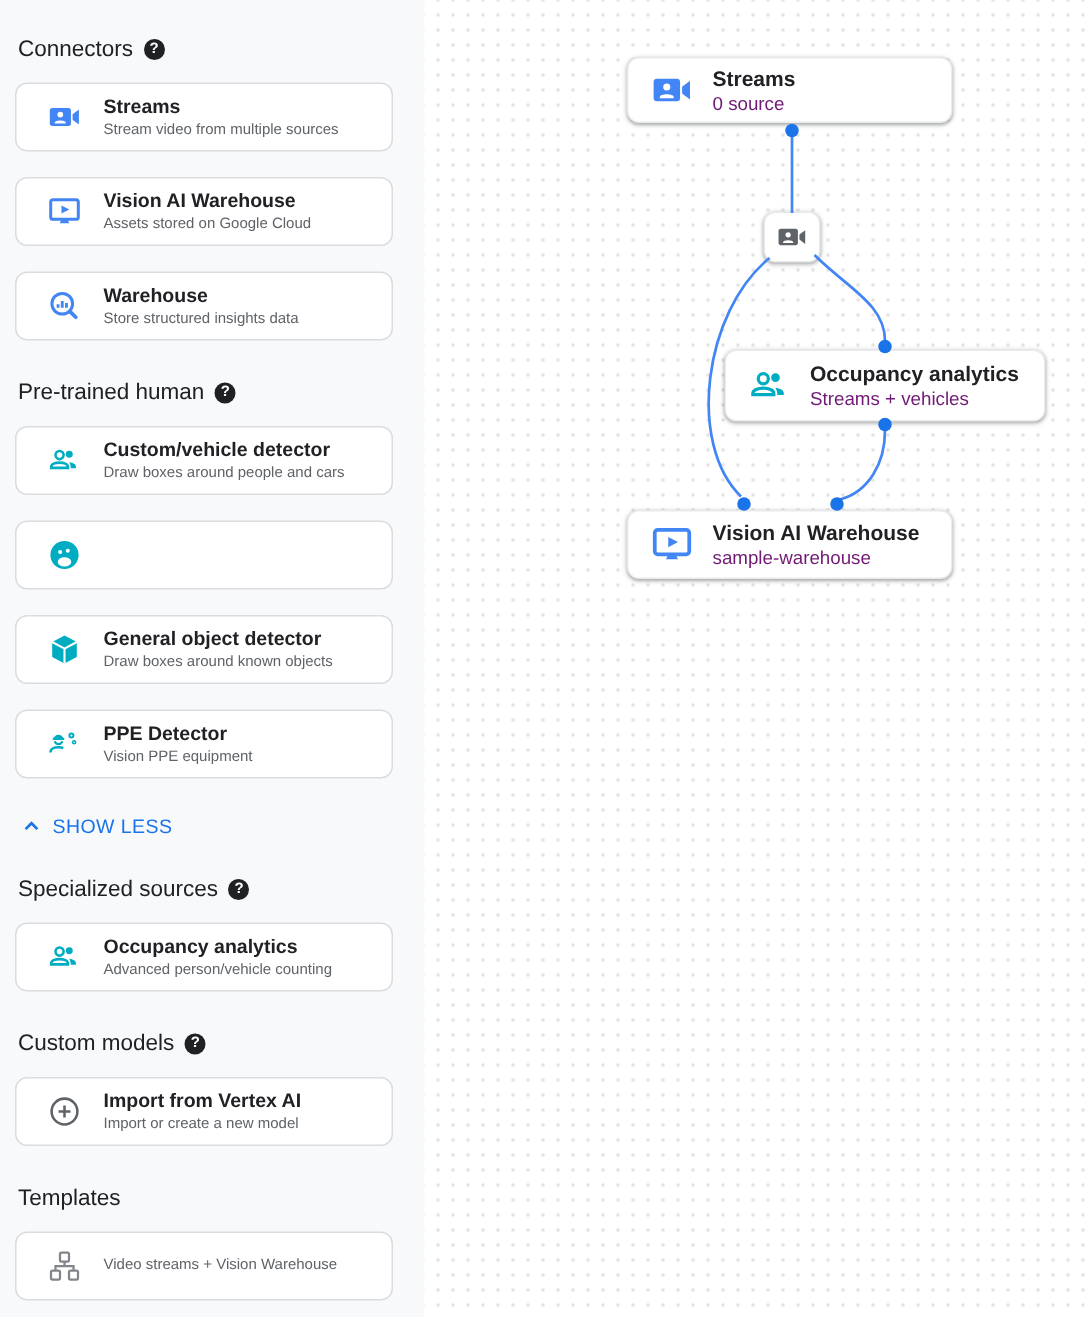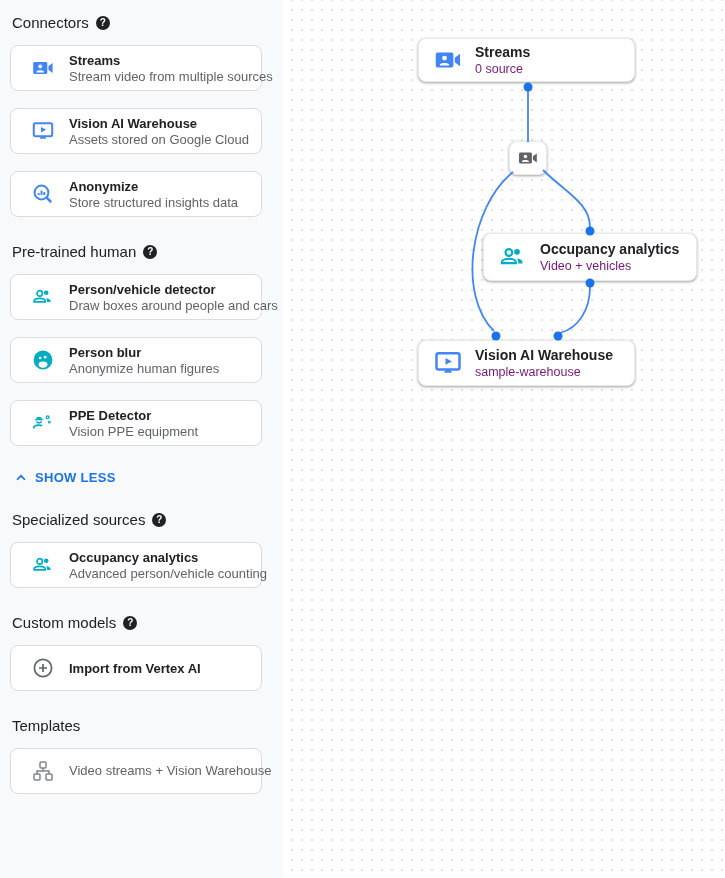--- a/index.html
+++ b/index.html
@@ -9,47 +9,47 @@
 
   
   .sidebar {
     position:absolute; left:0; top:0; width:283px; height:878px;
     background:#f8f9fa; padding:12px 21px 12px 10px; overflow:hidden;
   }
   .section-header {
     display:flex; align-items:center; gap:7px;
     margin:26px 2px 14px 2px;
   }
-  .section-header.first { margin-top:2px; }
+  .section-header.first { margin-top:12px; }
   .section-title { font-size:15px; color:#202124; }
   .help-icon {
     width:14px; height:14px; border-radius:50%; background:#202124; color:#fff;
     font-size:10px; font-weight:bold; line-height:14px; text-align:center;
     display:inline-block; cursor:pointer; flex:0 0 auto;
   }
   .card {
     display:flex; align-items:center; height:46px; background:#fff;
     border:1px solid #dadce0; border-radius:8px; padding:0 12px 0 20px;
     cursor:grab;
   }
   .card + .card { margin-top:17px; }
   .card .icon { width:24px; height:24px; flex:0 0 auto; margin-right:14px; display:flex; align-items:center; justify-content:center; }
   .card .icon svg { width:24px; height:24px; }
   .card-text { min-width:0; }
   .card-title { font-size:13px; font-weight:bold; color:#202124; line-height:17px; }
-  .card-subtitle { font-size:13px; color:#5f6368; line-height:16px; white-space:nowrap; }
+  .card-subtitle { font-size:10px; color:#5f6368; line-height:16px; white-space:nowrap; }
 
   .blue  { color:var(--accent-blue,#4285f4); }
   .teal  { color:var(--teal,#00acc1); }
   .gray  { color:var(--gray-icon,#5f6368); }
   .gray2 { color:#80868b; }
 
   .show-less {
     display:flex; align-items:flex-end; gap:7px; background:none; border:none;
-    color:var(--link-blue,#1a73e8); font-family:inherit; font-size:13px; font-weight:bold;
+    color:var(--link-blue,#1a73e8); font-family:inherit; font-size:13px; font-weight:normal;
     letter-spacing:.3px; margin:24px 16px 0 4px; cursor:pointer;
   }
   .show-less svg { width:14px; height:14px; }
 
   
   .canvas {
     position:absolute; left:283px; top:0; width:442px; height:878px;
     background-color:#fff;
     background-image:radial-gradient(circle, #e5e3e0 1.2px, transparent 1.4px);
     background-size:10px 10px; background-position:4px 5px;
@@ -120,60 +120,68 @@
 
     <div class="card">
       <span class="icon blue">
         <svg viewBox="0 0 24 24" fill="none" stroke="currentColor">
             <circle cx="10.5" cy="10.5" r="6.9" stroke-width="2"></circle>
             <path d="M7.7 10.9v2.2M10.5 8.6v4.5M13.3 10v3.1" stroke-width="1.9"></path>
             <path d="M15.9 15.9l3.6 3.6" stroke-width="2.5" stroke-linecap="round"></path>
           </svg>
       </span>
       <div class="card-text">
-        <div class="card-title">Anonymize</div>
+        <div class="card-title">Warehouse</div>
         <div class="card-subtitle">Store structured insights data</div>
       </div>
     </div>
 
     <div class="section-header">
       <span class="section-title">Pre-trained human</span>
       <span class="help-icon">?</span>
     </div>
 
     <div class="card">
       <span class="icon teal">
         <svg viewBox="0 0 24 24" fill="none" stroke="currentColor">
             <circle cx="15.2" cy="7.8" r="2.3" fill="currentColor" stroke="none"></circle>
             <path d="M15.1 13.2c2.7.3 4.5 1.4 4.5 2.8v1.1h-3.4c0-1.5-.4-2.8-1.1-3.9z" fill="currentColor" stroke="none"></path>
             <circle cx="8.7" cy="8.4" r="2.7" stroke-width="1.7"></circle>
             <path d="M3.1 16.9v-.6c0-1.9 2.8-2.9 5.6-2.9s5.6 1 5.6 2.9v.6z" stroke-width="1.7"></path>
           </svg>
       </span>
       <div class="card-text">
-        <div class="card-title">Person/vehicle detector</div>
+        <div class="card-title">Custom/vehicle detector</div>
         <div class="card-subtitle">Draw boxes around people and cars</div>
       </div>
     </div>
 
     <div class="card">
       <span class="icon teal">
         <svg viewBox="0 0 24 24">
             <circle cx="12" cy="12" r="9.4" fill="currentColor"></circle>
             <circle cx="9.1" cy="10" r="1.35" fill="#fff"></circle>
             <circle cx="14.2" cy="9.2" r="1.35" fill="#fff"></circle>
             <ellipse cx="12" cy="16.6" rx="4.5" ry="3.1" fill="#fff"></ellipse>
           </svg>
       </span>
-      <div class="card-text">
-        <div class="card-title">Person blur</div>
-        <div class="card-subtitle">Anonymize human figures</div>
-      </div>
-    </div>
-
+    </div>
+
+    <div class="card">
+      <span class="icon teal">
+        <svg viewBox="0 0 24 24">
+            <path d="M12 2.6 20.2 7v10L12 21.4 3.8 17V7z" fill="currentColor"></path>
+            <path d="M3.8 7 12 11.4 20.2 7M12 11.4v10" stroke="#fff" stroke-width="1.4" fill="none"></path>
+          </svg>
+      </span>
+      <div class="card-text">
+        <div class="card-title">General object detector</div>
+        <div class="card-subtitle">Draw boxes around known objects</div>
+      </div>
+    </div>
 
     <div class="card">
       <span class="icon teal">
         <svg viewBox="0 0 24 24" fill="none" stroke="currentColor">
             <path d="M4.9 8.2a3.2 3.2 0 0 1 6.2 0z" fill="currentColor" stroke="none"></path>
             <path d="M4.2 8.6h7.6" stroke-width="1.4"></path>
             <path d="M5.5 10.2a2.6 2.6 0 0 0 5 0" stroke-width="1.5"></path>
             <path d="M2.7 17.6v-.4c0-2 2.6-3.1 5.3-3.1 1.2 0 2.3.2 3.2.6" stroke-width="1.7"></path>
             <circle cx="16.6" cy="6.3" r="2" fill="currentColor" stroke="none"></circle>
             <circle cx="16.6" cy="6.3" r=".7" fill="#fff" stroke="none"></circle>
@@ -221,20 +229,21 @@
 
     <div class="card">
       <span class="icon gray">
         <svg viewBox="0 0 24 24" fill="none" stroke="currentColor" stroke-width="1.7">
             <circle cx="12" cy="12" r="8.6"></circle>
             <path d="M12 8v8M8 12h8"></path>
           </svg>
       </span>
       <div class="card-text">
         <div class="card-title">Import from Vertex AI</div>
+        <div class="card-subtitle">Import or create a new model</div>
       </div>
     </div>
 
     <div class="section-header">
       <span class="section-title">Templates</span>
     </div>
 
     <div class="card">
       <span class="icon gray2">
         <svg viewBox="0 0 24 24" fill="none" stroke="currentColor" stroke-width="1.5">
@@ -283,21 +292,21 @@
       <span class="icon teal">
         <svg viewBox="0 0 24 24" fill="none" stroke="currentColor">
             <circle cx="15.2" cy="7.8" r="2.3" fill="currentColor" stroke="none"></circle>
             <path d="M15.1 13.2c2.7.3 4.5 1.4 4.5 2.8v1.1h-3.4c0-1.5-.4-2.8-1.1-3.9z" fill="currentColor" stroke="none"></path>
             <circle cx="8.7" cy="8.4" r="2.7" stroke-width="1.7"></circle>
             <path d="M3.1 16.9v-.6c0-1.9 2.8-2.9 5.6-2.9s5.6 1 5.6 2.9v.6z" stroke-width="1.7"></path>
           </svg>
       </span>
       <div class="card-text">
         <div class="node-title">Occupancy analytics</div>
-        <div class="node-subtitle">Video + vehicles</div>
+        <div class="node-subtitle">Streams + vehicles</div>
       </div>
     </div>
 
     <div class="node" id="node-warehouse">
       <span class="icon blue">
         <svg viewBox="0 0 24 24" fill="none" stroke="currentColor" stroke-width="2">
             <rect x="2.8" y="4.2" width="18.4" height="13" rx="1.6"></rect>
             <path d="M10 8l5.2 2.7L10 13.4z" fill="currentColor" stroke="none"></path>
             <path d="M10 17.4h4l1.2 2.4H8.8z" fill="currentColor" stroke="none"></path>
           </svg>

